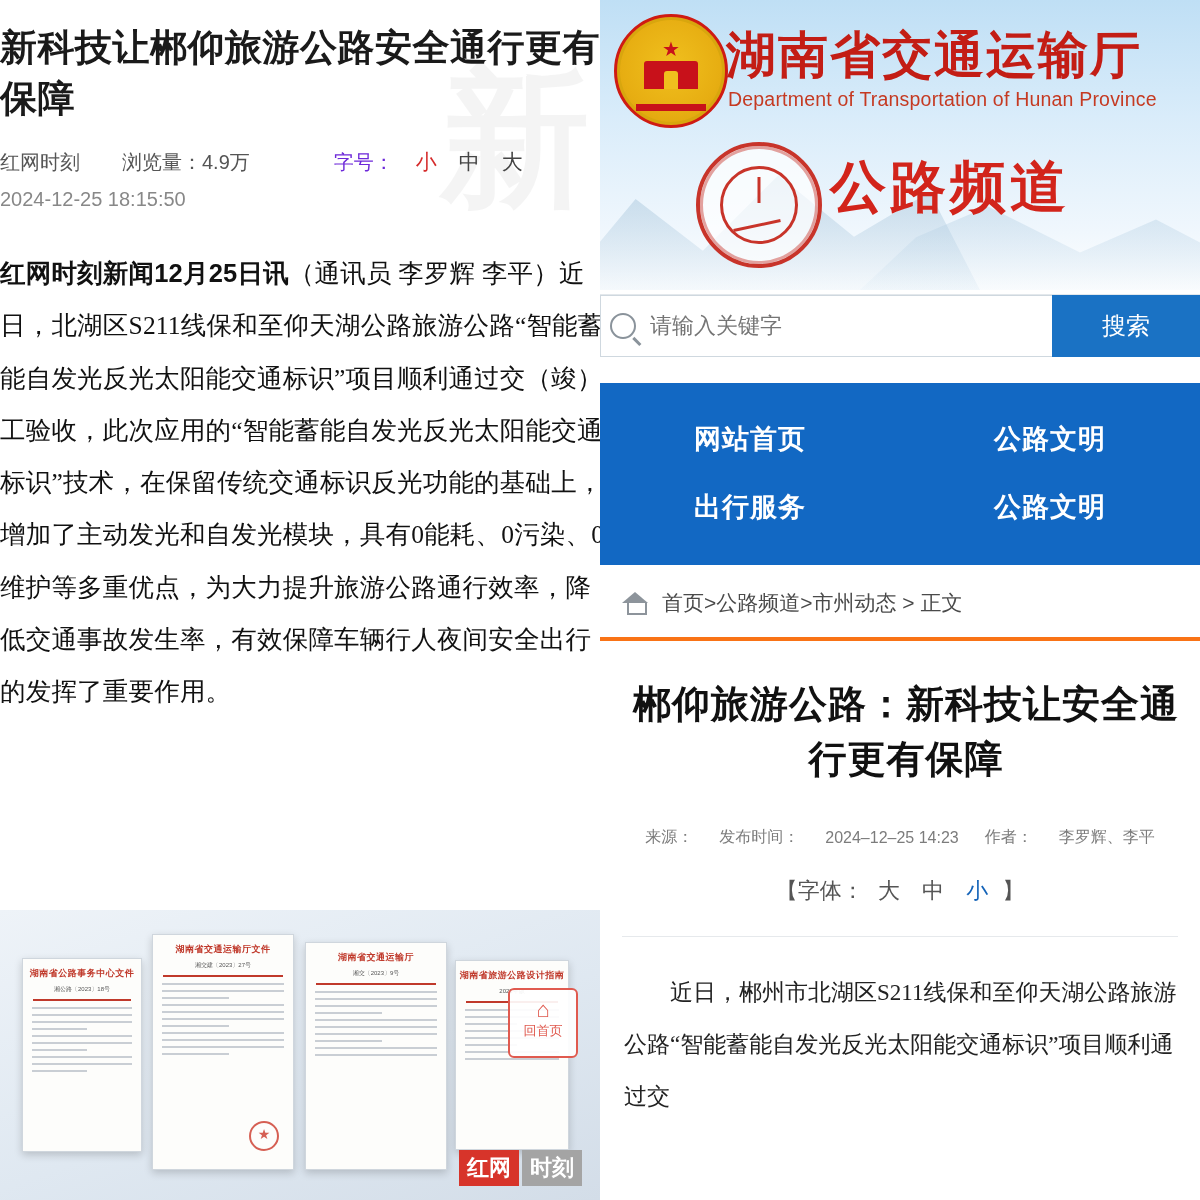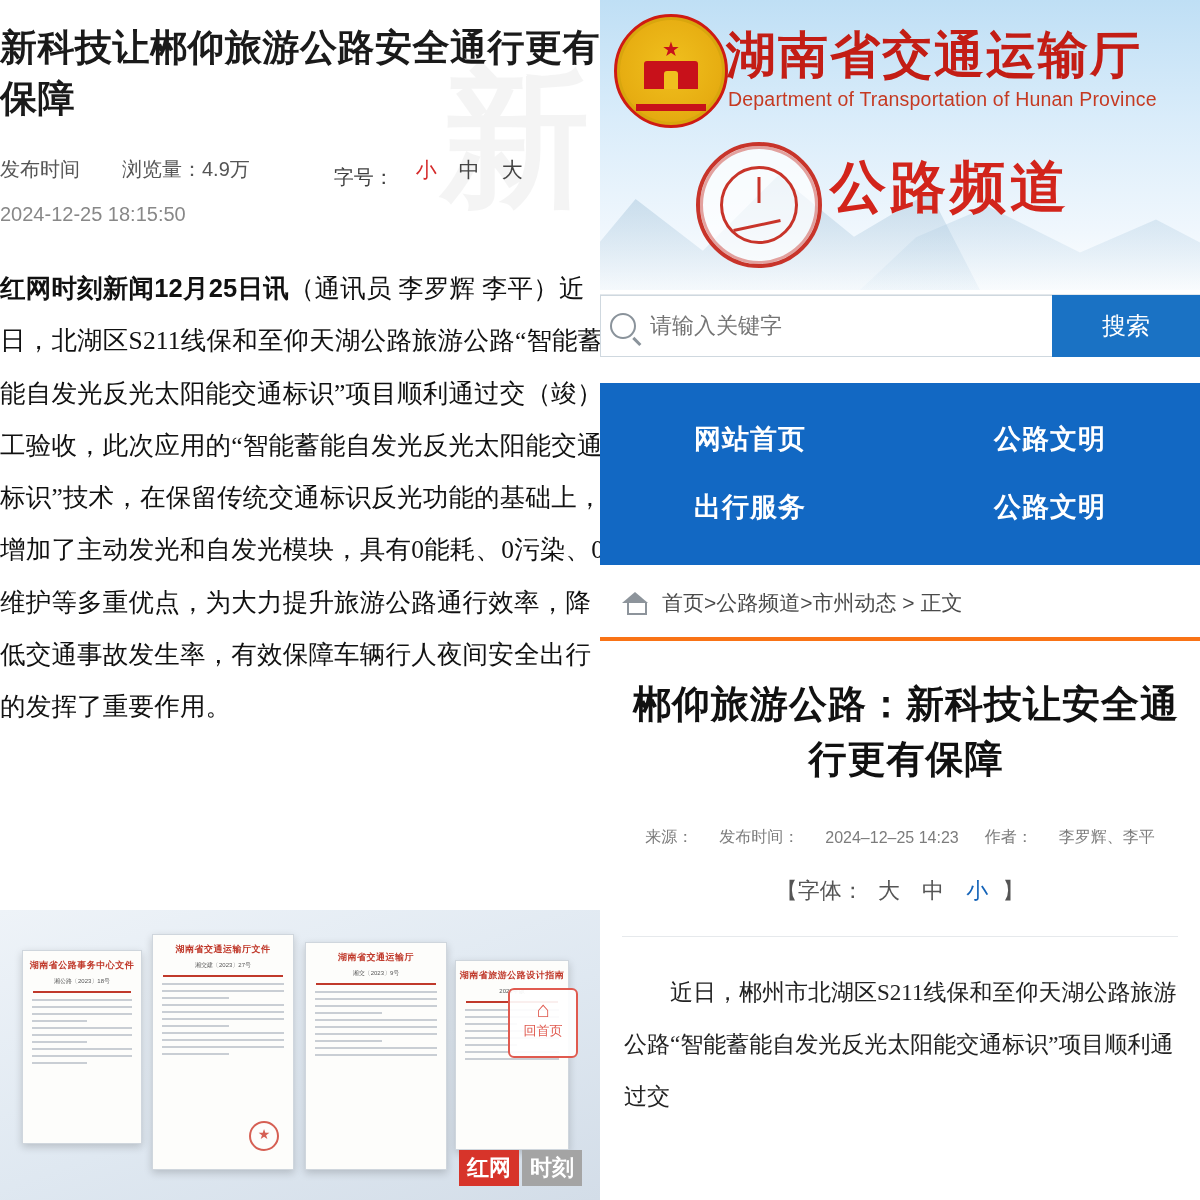--- a/index.html
+++ b/index.html
@@ -49,21 +49,21 @@
     color: #666;
   }
   .meta-source { color: #555; }
   .meta-views { margin-left: 42px; color: #555; }
   .fontsize-group {
     margin-left: 84px;
     display: flex;
     align-items: center;
     color: #666;
   }
-  .fontsize-label { color: #404040; margin-top: 16px; }
+  .fontsize-label { color: #6d28d9; }
   .fs-opt { margin-left: 22px; font-size: 21px; color: #444; }
   .fs-opt.active { color: #d52b2b; }
   .meta-date {
     padding: 12px 10px 0 28px;
     font-size: 20px;
     color: #888;
   }
   .watermark {
     position: absolute;
     right: 10px;
@@ -465,41 +465,41 @@
 
 <div class="page">
 
   <div class="left-panel">
     <div class="watermark">新</div>
     <div class="left-inner">
 
       <div class="hongwang-title">新科技让郴仰旅游公路安全通行更有保障</div>
 
       <div class="meta-row">
-        <span class="meta-source">发布时间</span>
+        <span class="meta-source">红网时刻</span>
         <span class="meta-views">浏览量：4.9万</span>
         <span class="fontsize-group">
           <span class="fontsize-label">字号：</span>
           <span class="fs-opt active">小</span>
           <span class="fs-opt">中</span>
           <span class="fs-opt">大</span>
         </span>
       </div>
 
       <div class="meta-date">2024-12-25 18:15:50</div>
 
       <div class="article-body">
         <span class="lead">红网时刻新闻12月25日讯</span><span>（通讯员 李罗辉 李平）近日，北湖区S211线保和至仰天湖公路旅游公路“智能蓄能自发光反光太阳能交通标识”项目顺利通过交（竣）工验收，此次应用的“智能蓄能自发光反光太阳能交通标识”技术，在保留传统交通标识反光功能的基础上，增加了主动发光和自发光模块，具有0能耗、0污染、0维护等多重优点，为大力提升旅游公路通行效率，降低交通事故发生率，有效保障车辆行人夜间安全出行的发挥了重要作用。</span>
       </div>
     </div>
 
     <div class="photo-area">
       <div class="photo-bg"></div>
 
-      <div class="doc" style="left:22px; top:40px; width:118px; height:192px;">
+      <div class="doc" style="left:22px; top:48px; width:118px; height:192px;">
         <div class="doc-head">湖南省公路事务中心文件</div>
         <div class="doc-sub">湘公路〔2023〕18号</div>
         <div class="doc-rule"></div>
         <div class="doc-lines">
           <i></i>
             <i></i>
             <i></i>
             <i class="short"></i>
             <i></i>
             <i></i>

